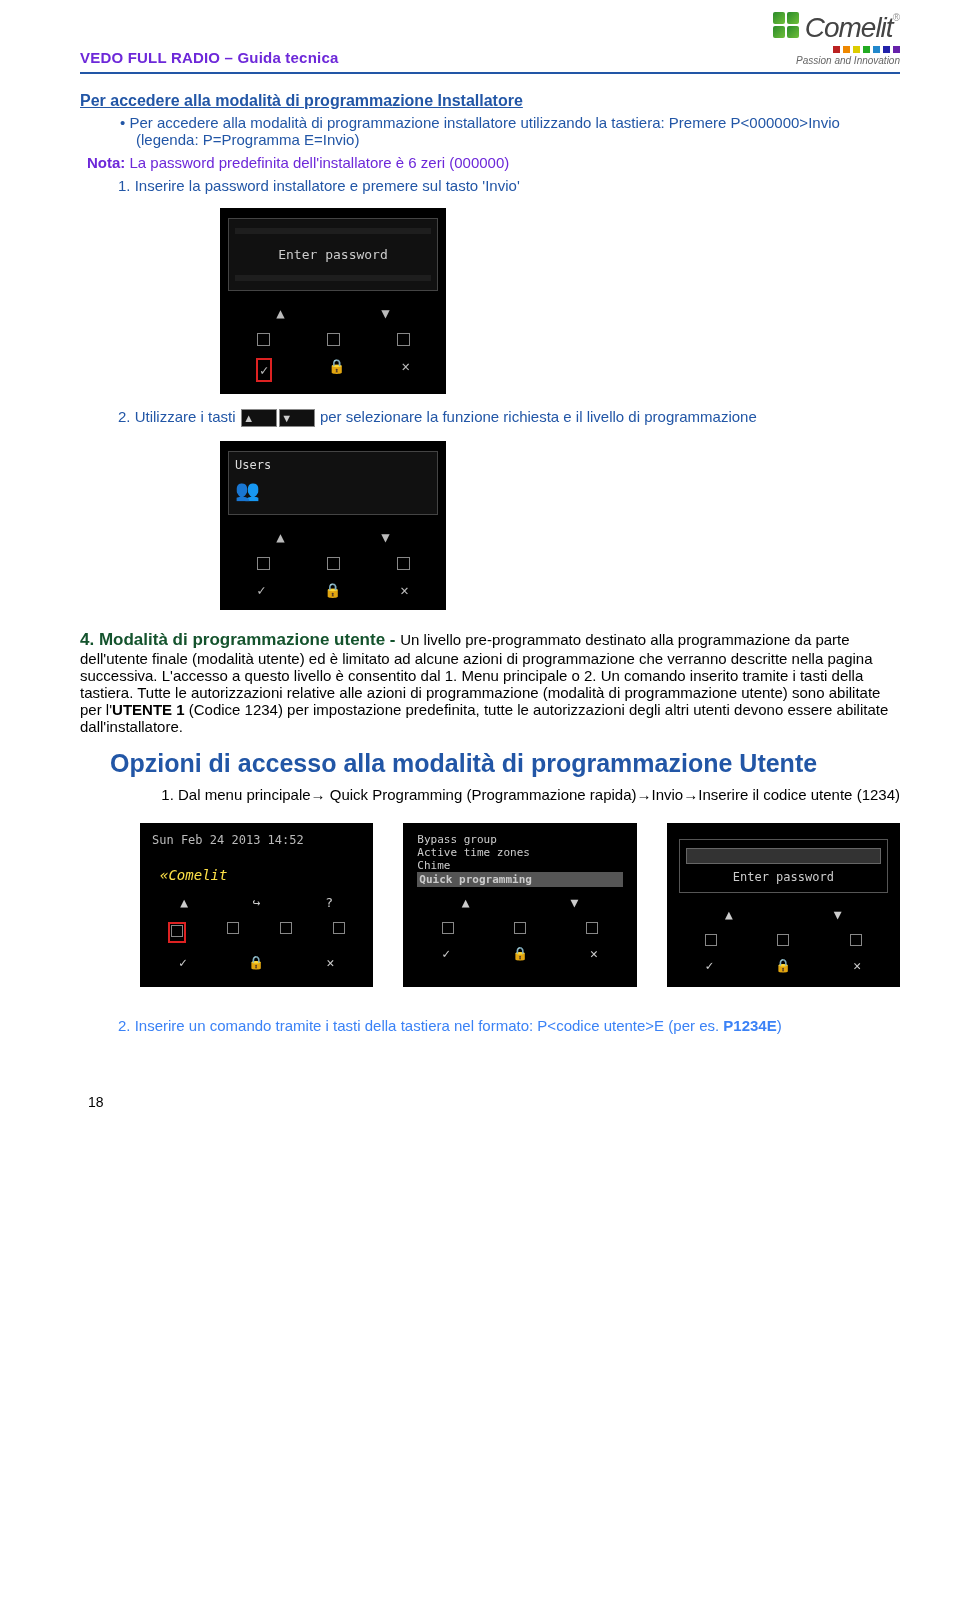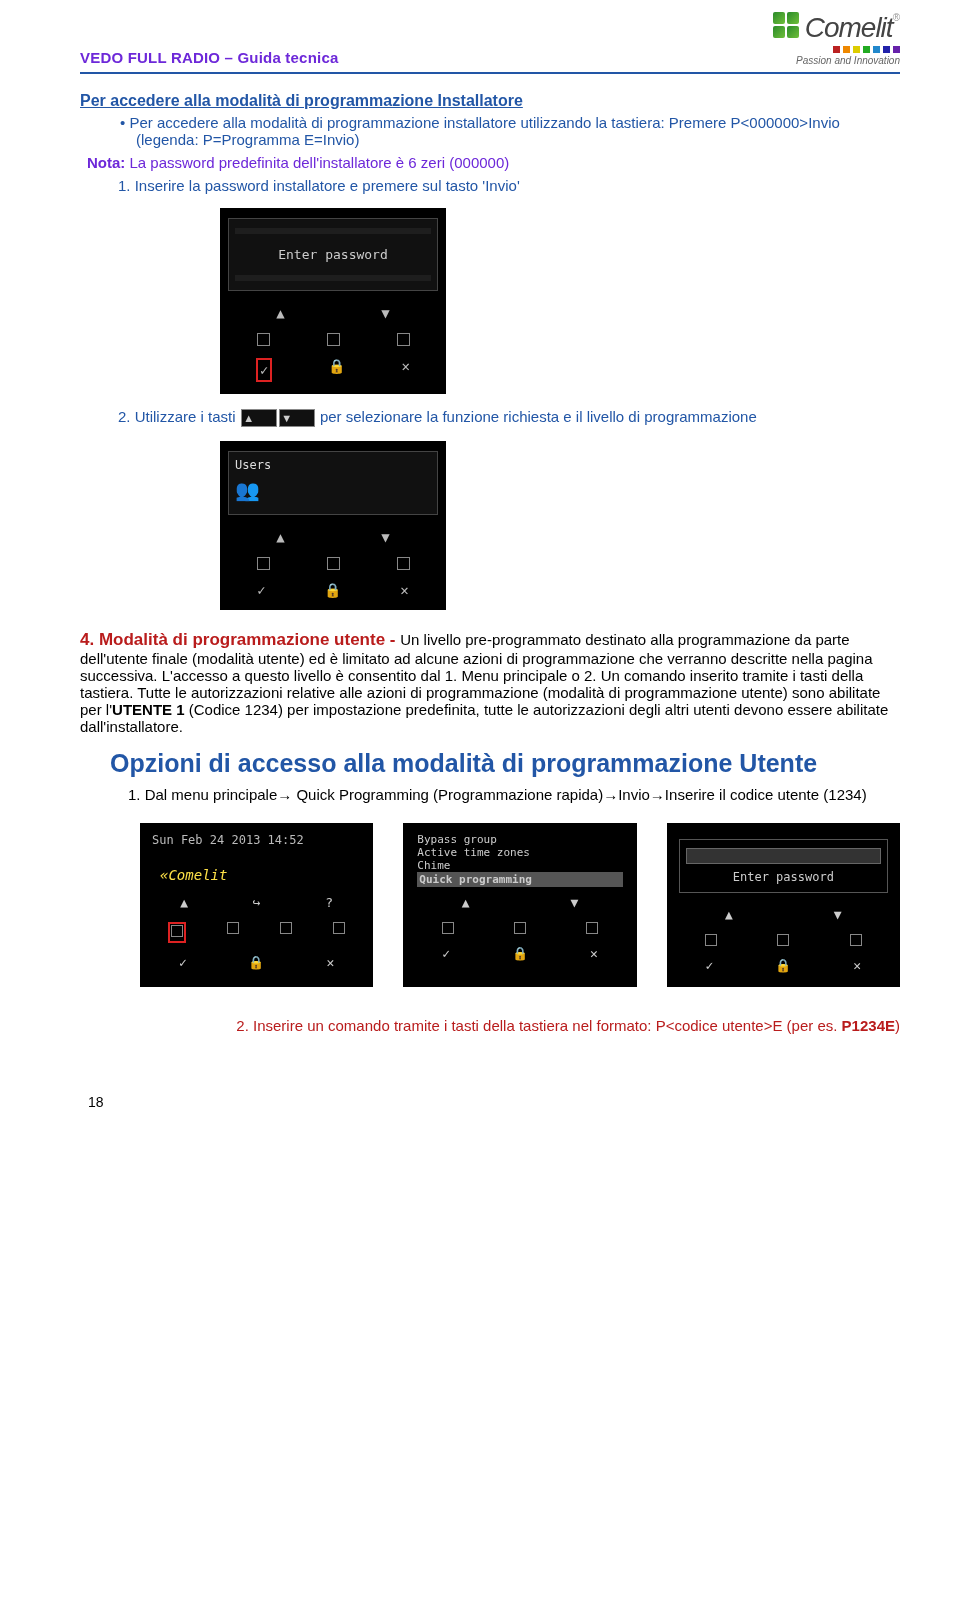--- a/index.html
+++ b/index.html
@@ -159,37 +159,38 @@
     font-size: 11px;
     line-height: 16px;
     margin: 0 1px;
   }
   .para4 {
     font-size: 15px;
     color: #000;
     margin: 20px 0 8px 0;
   }
   .para4 .lead {
-    color: #b91c1c;
+    color: #14532d;
     font-weight: bold;
     font-size: 17px;
   }
   .para4 b.ut { font-weight: bold; }
   .opz-title {
     color: #2256a6;
     font-weight: bold;
     font-size: 25px;
     margin: 14px 0 8px 30px;
   }
   .step1 {
     font-size: 15px;
     color: #000;
     margin: 4px 0 2px 48px;
     text-indent: -18px;
     padding-left: 18px;
+    text-align: right;
   }
   .device-row {
     display: flex;
     gap: 30px;
     margin: 20px 0 10px 60px;
   }
   .mini-device {
     background: #000;
     color: #ccc;
     width: 220px;
@@ -221,25 +222,24 @@
     justify-content: space-around;
     padding: 6px 0;
     font-size: 13px;
   }
   .mini-device .sq { width:10px;height:10px;border:1px solid #888;display:inline-block;}
   .mini-device .red-box { border: 2px solid #d22; padding:1px; }
   .mini-device .pwbox { border:1px solid #555; padding:8px 6px; margin:8px 4px; text-align:center; font-size:12px; color:#ccc;}
   .mini-device .pwbox .bar { background:#333; height:14px; border:1px solid #666; margin-bottom:6px;}
   .step2 {
     font-size: 15px;
-    color: #b91c1c;
+    color: #3b82f6;
     margin: 30px 0 4px 38px;
     text-indent: -18px;
     padding-left: 18px;
-    text-align: right;
   }
   .page-num {
     font-size: 14px;
     color: #000;
     margin: 60px 0 0 8px;
   }
 </style>
 </head>
 <body>
 

